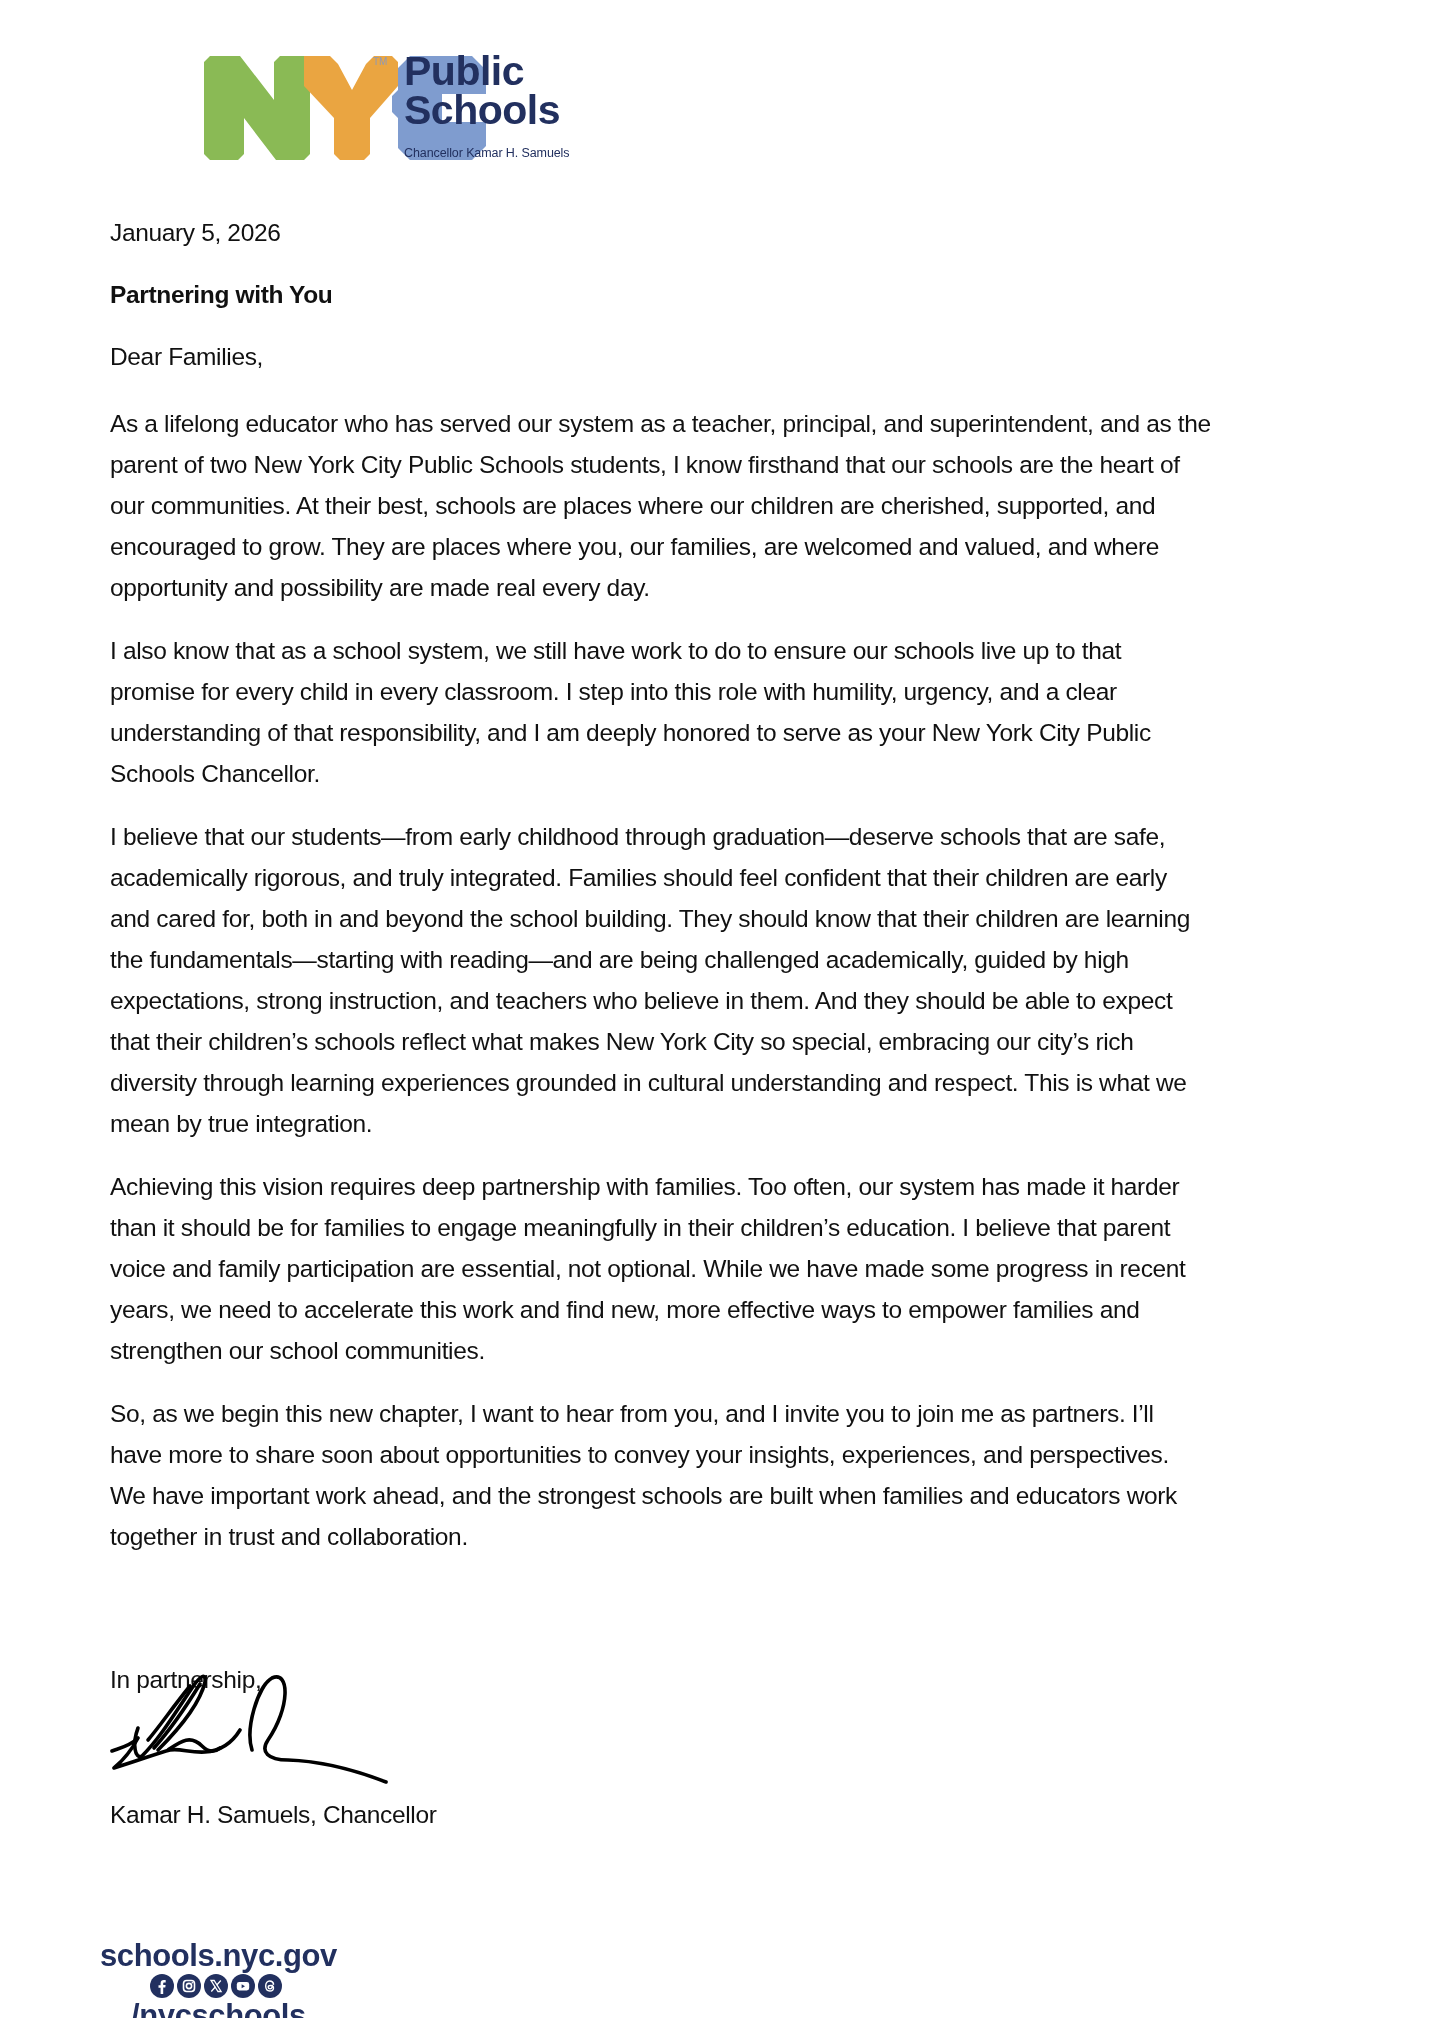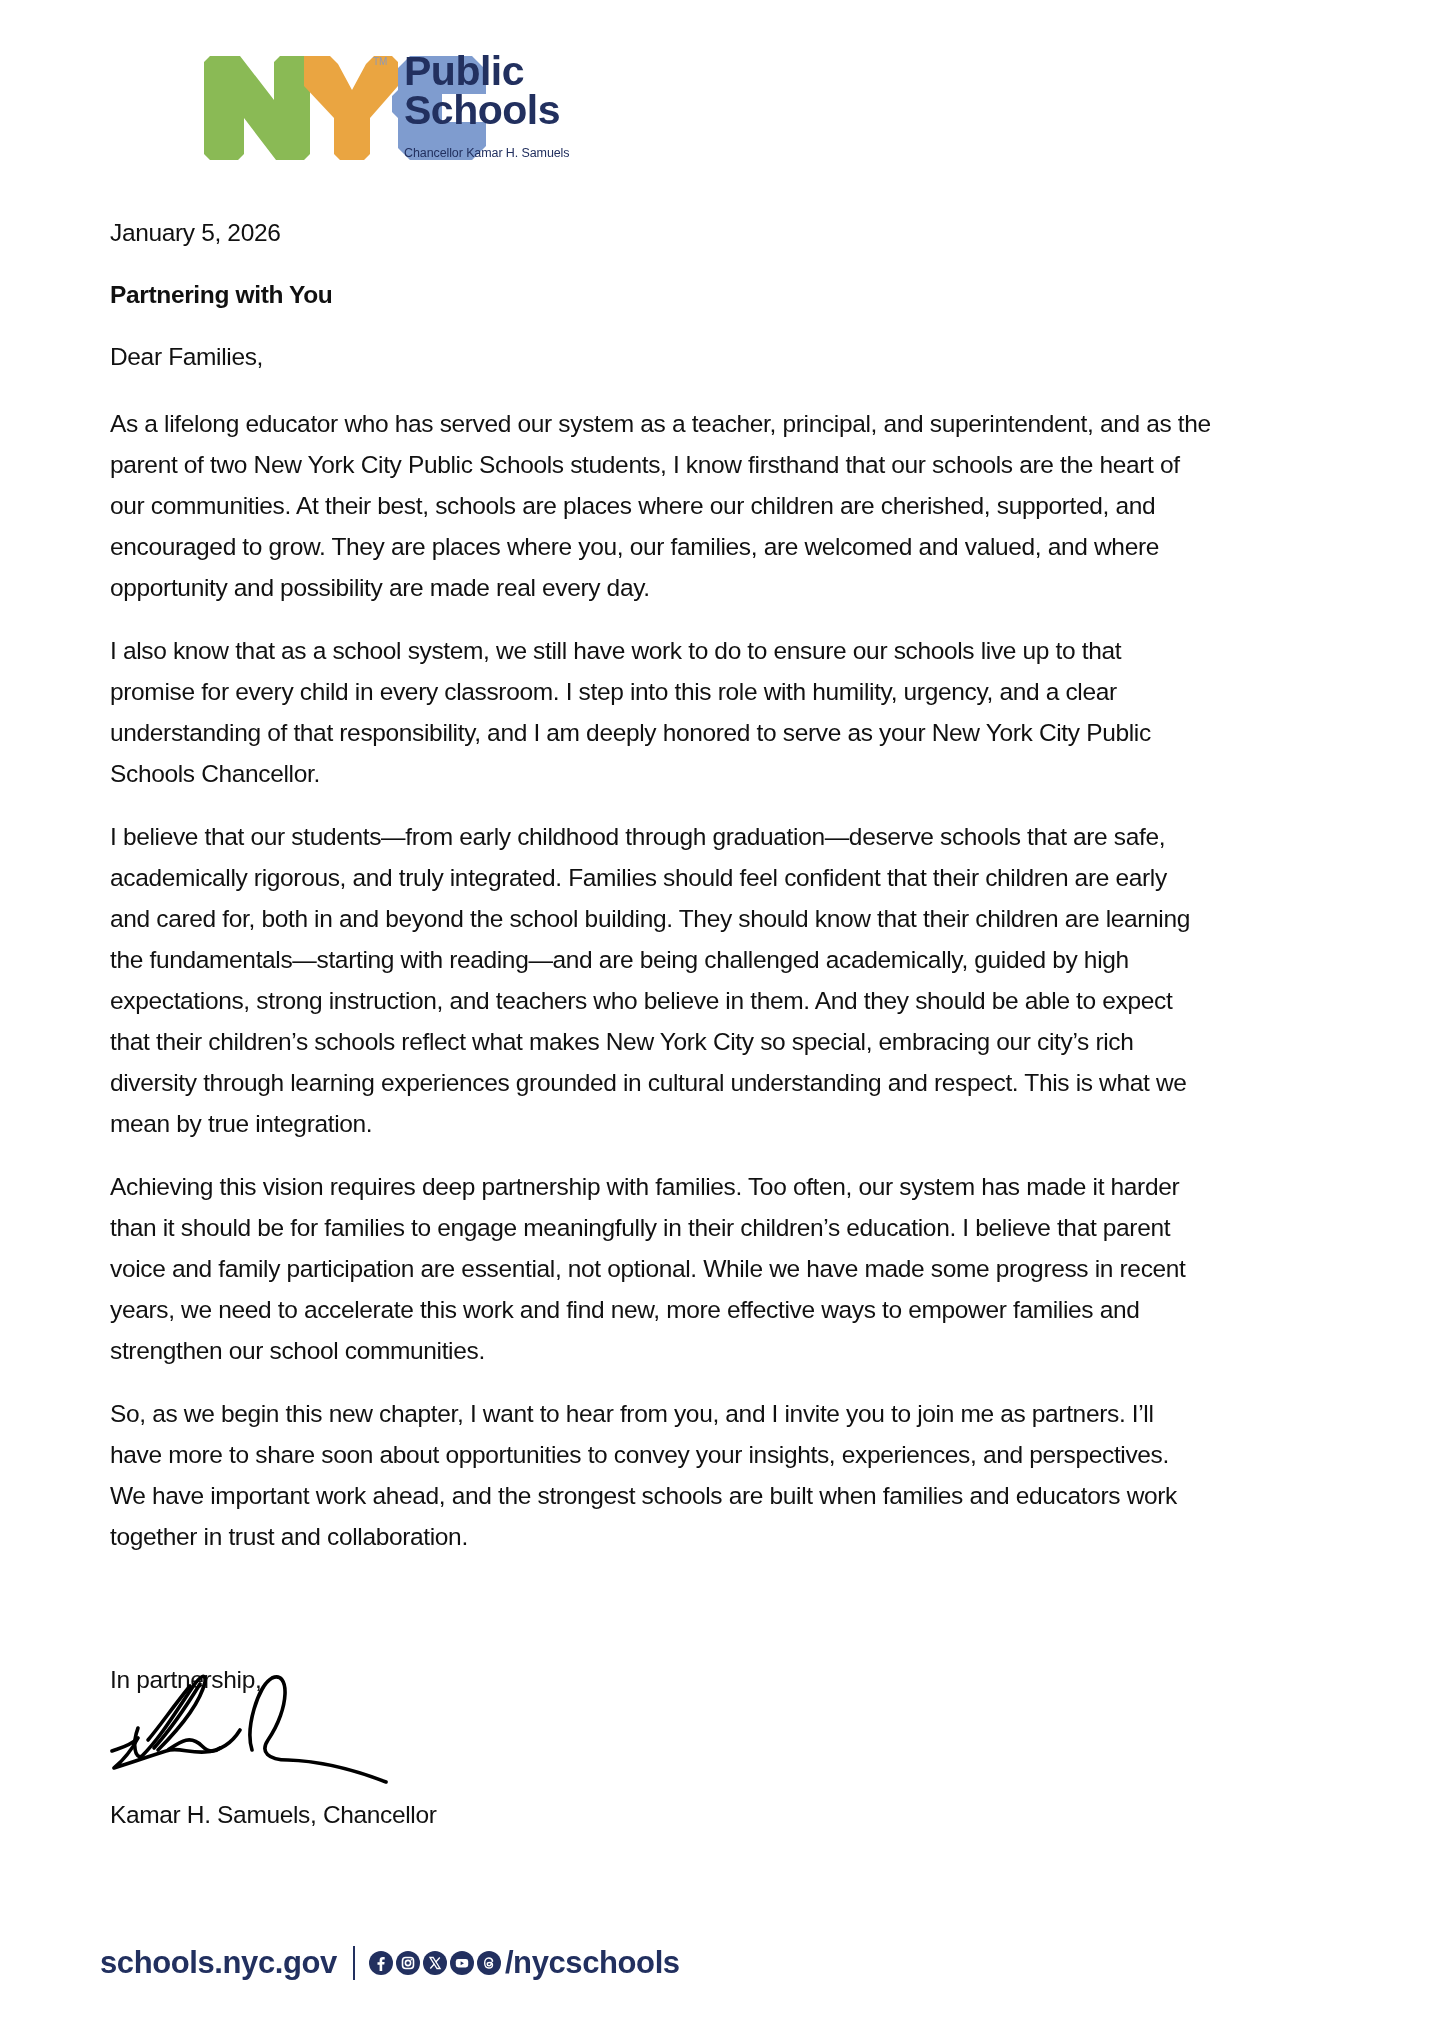--- a/index.html
+++ b/index.html
@@ -13,21 +13,21 @@
   .tm { position: absolute; left: 373px; top: 56px; font-size: 10px; color: #8d99b8; }
 
   .doc { position: absolute; left: 110px; top: 0; width: 1240px;
          font-family: "Liberation Sans", sans-serif; font-size: 24.5px; letter-spacing: -0.35px; }
   .line { position: absolute; left: 0; white-space: nowrap; line-height: 30px; }
   .bold { font-weight: 700; }
 
   .sig { position: absolute; left: 110px; top: 1668px; width: 300px; height: 130px; }
 
   .footer { position: absolute; left: 100px; top: 1938px; height: 50px; display: flex; align-items: center;
-            color: #22305f; font-weight: 700; font-size: 31px; letter-spacing: -0.4px; }
+            color: #22305f; font-weight: 700; font-size: 31px; letter-spacing: -0.4px; flex-direction: column; }
   .footer .sep { width: 2px; height: 34px; background: #22305f; margin: 0 14px 0 16px; }
   .social { display: flex; gap: 3px; margin-right: 4px; }
   .social span { display: inline-flex; width: 24px; height: 24px; }
 </style>
 </head>
 <body>
 
 <div>
   <svg class="logo" viewBox="0 0 300 104">
 

